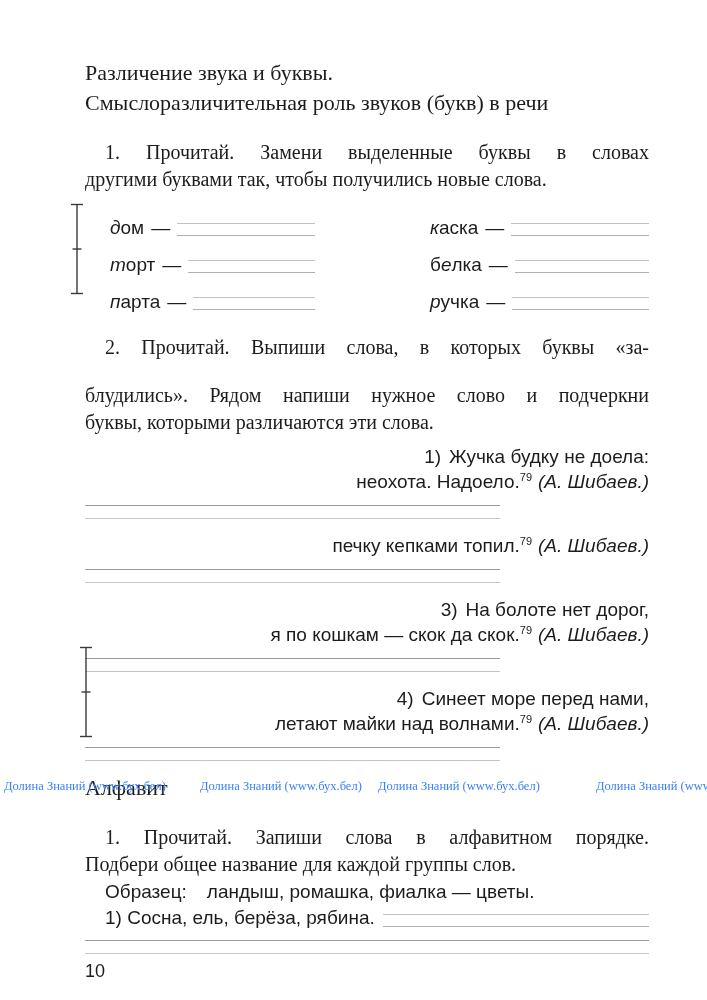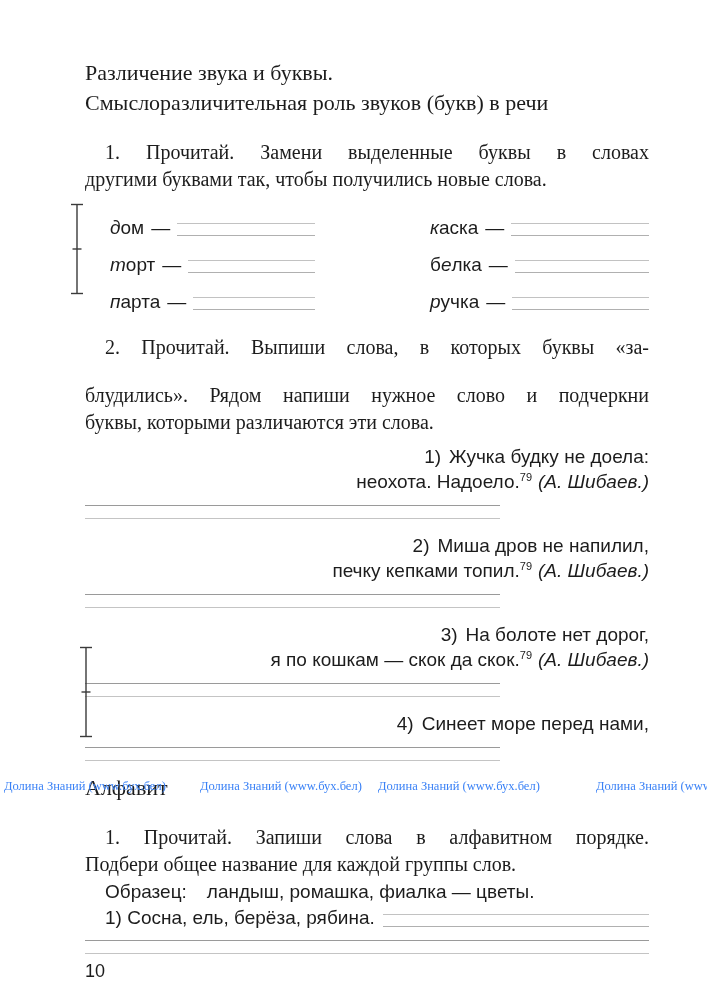--- a/index.html
+++ b/index.html
@@ -186,33 +186,33 @@
       <div>буквы, которыми различаются эти слова.</div>
     </div>
 
     <div class="poem poem-first">
       <div><span class="poem-num">1)</span><span>Жучка будку не доела:</span></div>
       <div class="poem-l2"><span>неохота. Надоело.</span><sup>79</sup><span class="author">(А. Шибаев.)</span></div>
     </div>
     <div class="answer-pair"></div>
 
     <div class="poem">
-      <div><span class="poem-num">2)</span><span>Миша дров не напилил,</span></div>
       <div class="poem-l2"><span>печку кепками топил.</span><sup>79</sup><span class="author">(А. Шибаев.)</span></div>
     </div>
     <div class="answer-pair"></div>
 
     <div class="poem">
       <div><span class="poem-num">3)</span><span>На болоте нет дорог,</span></div>
       <div class="poem-l2"><span>я по кошкам — скок да скок.</span><sup>79</sup><span class="author">(А. Шибаев.)</span></div>
     </div>
     <div class="answer-pair"></div>
 
     <div class="poem">
       <div><span class="poem-num">4)</span><span>Синеет море перед нами,</span></div>
+      <div class="poem-l2"><span>летают майки над волнами.</span><sup>79</sup><span class="author">(А. Шибаев.)</span></div>
     </div>
     <div class="answer-pair"></div>
 
     <div class="title alfavit-title">Алфавит</div>
 
     <div class="instr" style="margin-top:7px;">
       <div class="jline indent">1. Прочитай. Запиши слова в алфавитном порядке.</div>
       <div>Подбери общее название для каждой группы слов.</div>
     </div>
 

